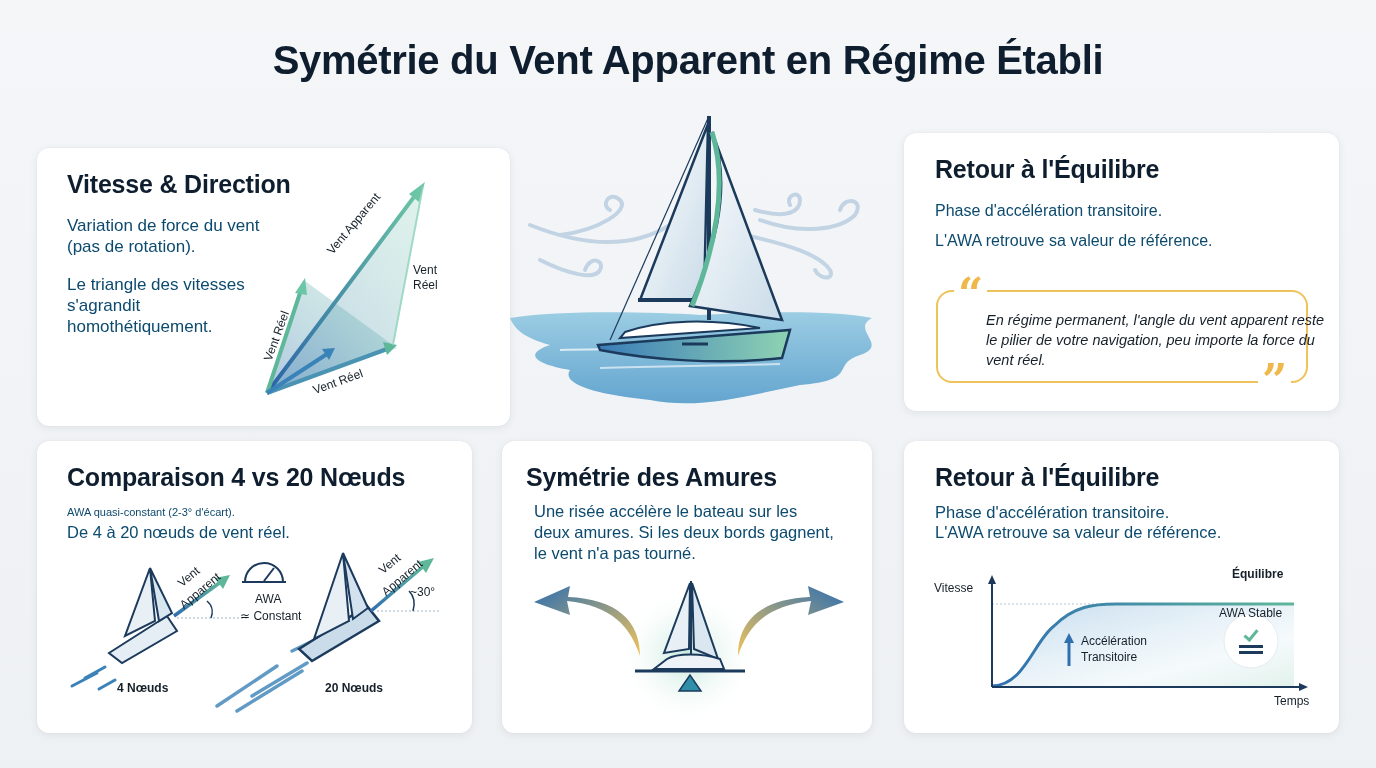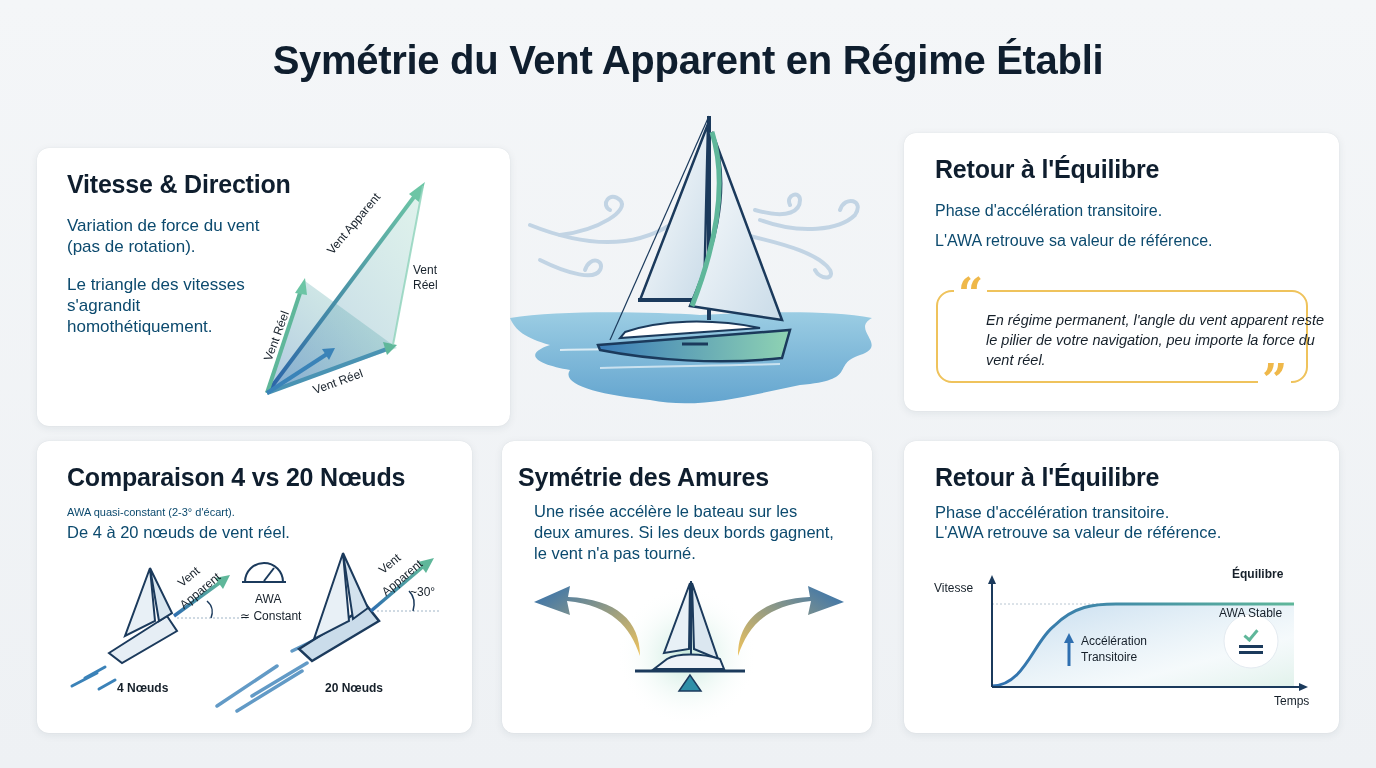--- a/index.html
+++ b/index.html
@@ -169,21 +169,21 @@
   <div class="lbl" style="left:339px;top:125px;transform:rotate(-40deg);transform-origin:left top;">Vent</div>
   <div class="lbl" style="left:342px;top:147px;transform:rotate(-40deg);transform-origin:left top;">Apparent</div>
   <div class="lbl" style="left:218px;top:151px;">AWA</div>
   <div class="lbl" style="left:203px;top:168px;">≃ Constant</div>
   <div class="lbl" style="left:373px;top:144px;">~30°</div>
   <div class="lbl bold" style="left:80px;top:240px;">4 Nœuds</div>
   <div class="lbl bold" style="left:288px;top:240px;">20 Nœuds</div>
 </div>
 
 <div class="card" style="left:502px;top:441px;width:370px;height:292px;">
-  <h2 style="left:16px;top:22px;">Symétrie des Amures</h2>
+  <h2 style="left:24px;top:22px;">Symétrie des Amures</h2>
   <p style="left:32px;top:60px;width:300px;font-size:16.5px;">Une risée accélère le bateau sur les deux amures. Si les deux bords gagnent, le vent n'a pas tourné.</p>
   <svg width="370" height="292" viewBox="0 0 370 292" style="left:0;top:0;">
     <defs>
       <radialGradient id="glow" cx="0.5" cy="0.5" r="0.5">
         <stop offset="0" stop-color="#bfe6d8" stop-opacity="0.9"></stop>
         <stop offset="1" stop-color="#ffffff" stop-opacity="0"></stop>
       </radialGradient>
       <linearGradient id="arL" x1="0" y1="0" x2="1" y2="1">
         <stop offset="0" stop-color="#2f6fb0"></stop>
         <stop offset="1" stop-color="#efc35c"></stop>

